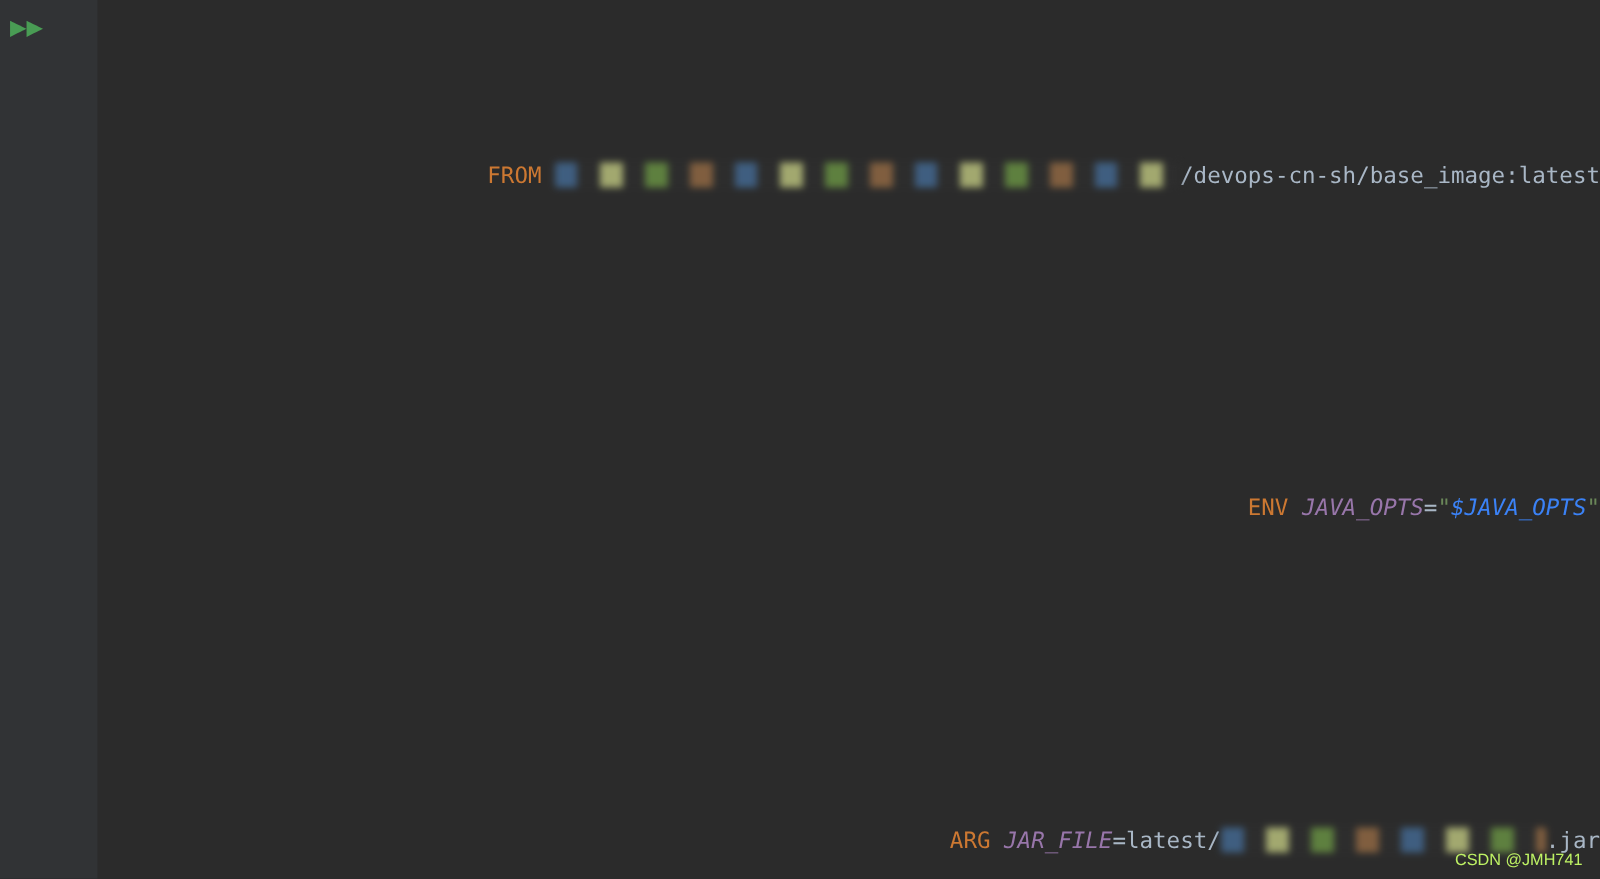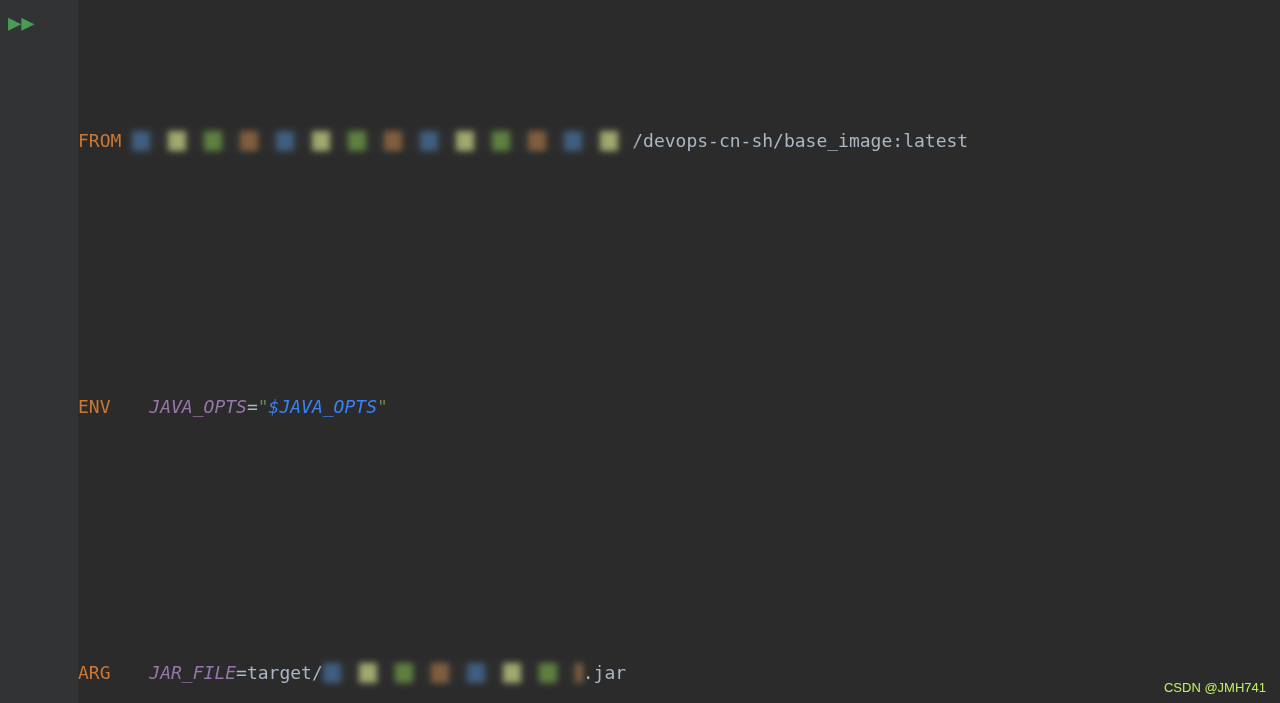--- a/index.html
+++ b/index.html
@@ -31,23 +31,23 @@
     left:8px;
     color:#499c54;
     font-size:22px;
   }
   .code {
     flex:1;
     padding:8px 0 0 0;
     line-height:38px;
     white-space:pre;
   }
-  .line { height:38px; }
+  .line { height:38px;text-align:right; }
   .kw   { color:#cc7832; }   
-  .env  { color:#9876aa; font-style:italic;margin-left:28px; }
+  .env  { color:#9876aa; font-style:italic; }
   .str  { color:#6a8759; }
   .str i{ color:#3b82f6; font-style:italic; }
   .txt  { color:#a9b7c6; }
   .pix  {
     display:inline-block;
     vertical-align:-4px;
     height:20px;
     background:repeating-linear-gradient(90deg,#3c5a7a 0 18px,#2b2b2b 18px 36px,#9aa06a 36px 54px,#2b2b2b 54px 72px,#5a7a3c 72px 90px,#2b2b2b 90px 108px,#7a5a3c 108px 126px,#2b2b2b 126px 144px);
     border-radius:2px;
     filter:blur(3px) brightness(1.05);
@@ -69,21 +69,21 @@
     <span class="run-icon">▶▶</span>
   </div>
   <div class="code">
     
     <div class="line"><span class="kw">FROM</span> <span class="pix" style="width:500px"></span><span class="txt">/devops-cn-sh/base_image:latest</span></div>
     <div class="line"></div>
     
     <div class="line"><span class="kw">ENV </span><span class="env">JAVA_OPTS</span><span class="txt">=</span><span class="str"><span>"</span><i>$JAVA_OPTS</i><span>"</span></span></div>
     <div class="line"></div>
     
-    <div class="line"><span class="kw">ARG </span><span class="env">JAR_FILE</span><span class="txt">=target/</span><span class="pix" style="width:260px"></span><span class="txt">.jar</span></div>
+    <div class="line"><span class="kw">ARG </span><span class="env">JAR_FILE</span><span class="txt">=latest/</span><span class="pix" style="width:260px"></span><span class="txt">.jar</span></div>
     
     
     
     
     
     
     
     
     
     

